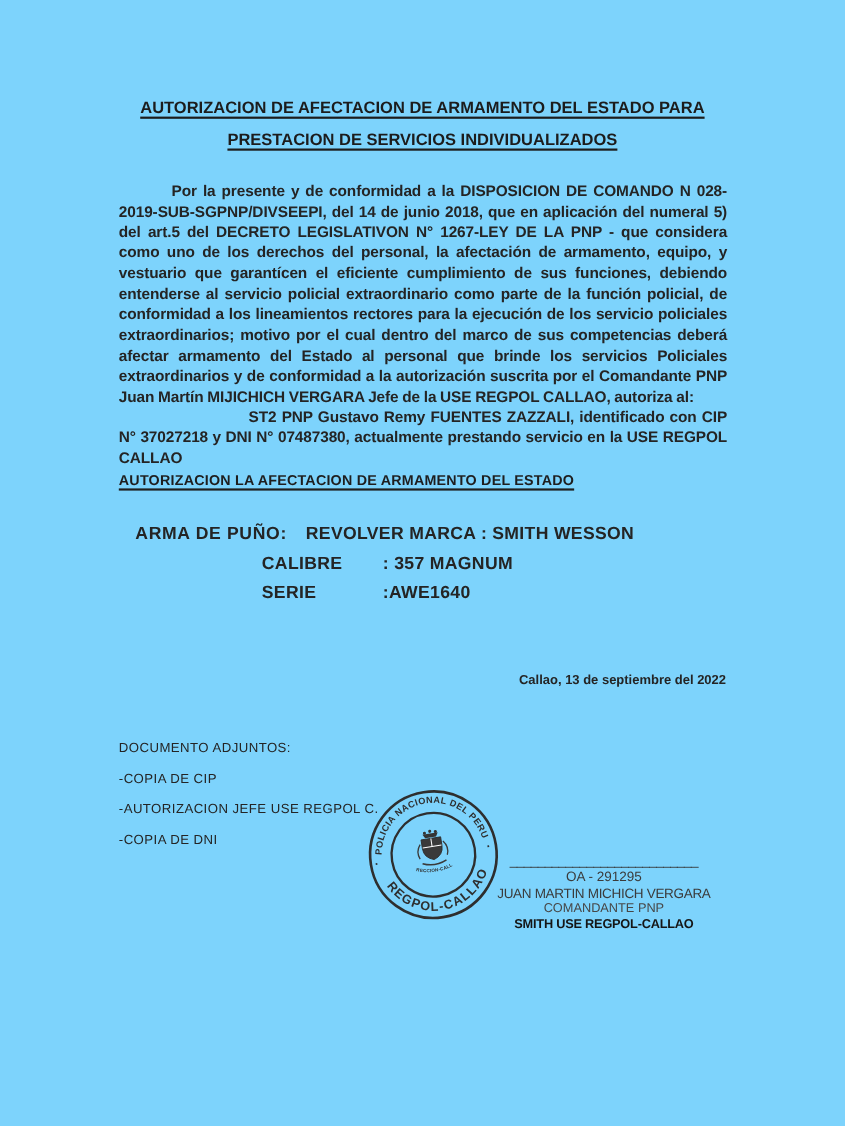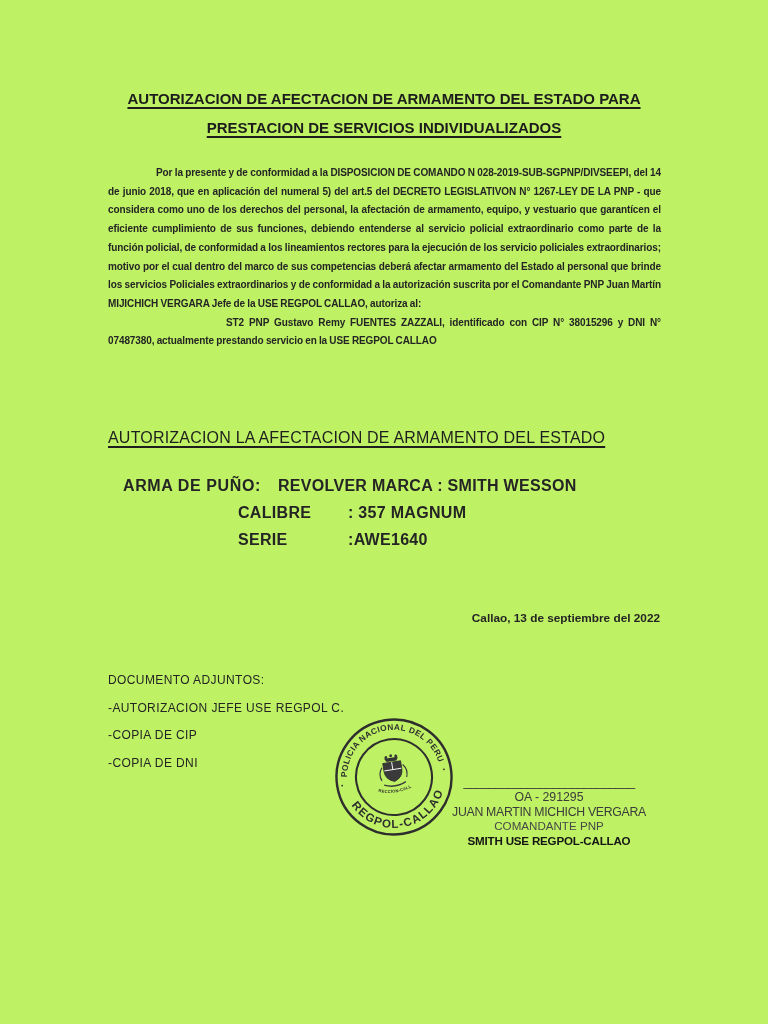--- a/index.html
+++ b/index.html
@@ -1,36 +1,36 @@
 <!DOCTYPE html>
 <html><head>
 <meta charset="utf-8">
 <style>
   html,body{margin:0;padding:0;background:#ffffff;}
   .page{
-    position:relative;width:768px;height:1024px;background:#bef264;overflow:hidden;
+    position:relative;width:768px;height:1024px;background:#7dd3fc;overflow:hidden;
     font-family:"Liberation Sans", sans-serif;color:#222;
   }
   
   .doc-title{
     position:absolute;top:84px;left:0;right:0;text-align:center;
     font-size:15px;font-weight:700;color:#1c1c1c;line-height:29px;letter-spacing:0px;
   }
   .u{text-decoration:underline;text-underline-offset:3px;text-decoration-thickness:1.5px;}
   
   .body-col{position:absolute;left:108px;top:164px;width:553px;}
   .para{
-    margin:0;font-size:10px;font-weight:700;color:#242424;line-height:18.7px;
+    margin:0;font-size:14px;font-weight:700;color:#242424;line-height:18.7px;
     text-align:justify;letter-spacing:-0.1px;word-spacing:-0.4px;
   }
   .para1{text-indent:48px;}
   .para2{text-indent:118px;}
   
   .section-heading{
-    position:absolute;left:108px;top:429px;font-size:16px;font-weight:400;color:#1e1e1e;letter-spacing:0.2px;
+    position:absolute;left:108px;top:429px;font-size:13px;font-weight:700;color:#1e1e1e;letter-spacing:0.2px;
   }
   
   .weapon{position:absolute;left:108px;top:478px;font-size:16px;font-weight:700;color:#242424;margin-left:15px;}
   .wrow{display:flex;line-height:16px;margin-bottom:11px;white-space:nowrap;}
   .wcolA{width:115px;flex:none;letter-spacing:0.6px;}
   .wcolB{width:110px;flex:none;letter-spacing:0.3px;}
   .wcolC{letter-spacing:0.3px;}
   .wfirst{letter-spacing:0.3px;padding-left:40px;}
   
   .dateline{
@@ -59,21 +59,21 @@
 
 <div class="page">
 
   <div class="doc-title">
     <span class="u">AUTORIZACION DE AFECTACION DE ARMAMENTO DEL ESTADO PARA</span><br>
     <span class="u">PRESTACION DE SERVICIOS INDIVIDUALIZADOS</span>
   </div>
 
   <div class="body-col">
     <p class="para para1">Por la presente y de conformidad a la DISPOSICION DE COMANDO N 028-2019-SUB-SGPNP/DIVSEEPI, del 14 de junio 2018, que en aplicación del numeral 5) del art.5 del DECRETO LEGISLATIVON N° 1267-LEY DE LA PNP - que considera como uno de los derechos del personal, la afectación de armamento, equipo, y vestuario que garantícen el eficiente cumplimiento de sus funciones, debiendo entenderse al servicio policial extraordinario como parte de la función policial, de conformidad a los lineamientos rectores para la ejecución de los servicio policiales extraordinarios; motivo por el cual dentro del marco de sus competencias deberá afectar armamento del Estado al personal que brinde los servicios Policiales extraordinarios y de conformidad a la autorización suscrita por el Comandante PNP Juan Martín MIJICHICH VERGARA Jefe de la USE REGPOL CALLAO, autoriza al:</p>
-    <p class="para para2">ST2 PNP Gustavo Remy FUENTES ZAZZALI, identificado con CIP N° 38015296 y DNI N° 07487380, actualmente prestando servicio en la USE REGPOL CALLAO</p>
+    <p class="para para2">ST2 PNP Gustavo Remy FUENTES ZAZZALI, identificado con CIP N° 37027218 y DNI N° 07487380, actualmente prestando servicio en la USE REGPOL CALLAO</p>
   </div>
 
   <div class="section-heading">
     <span class="u">AUTORIZACION LA AFECTACION DE ARMAMENTO DEL ESTADO</span>
   </div>
 
   <div class="weapon">
     <div class="wrow">
       <span class="wcolA">ARMA DE PUÑO:</span>
       <span class="wfirst">REVOLVER MARCA : SMITH WESSON</span>
@@ -87,22 +87,22 @@
       <span class="wcolA"></span>
       <span class="wcolB">SERIE</span>
       <span class="wcolC">:AWE1640</span>
     </div>
   </div>
 
   <div class="dateline">Callao, 13 de septiembre del 2022</div>
 
   <div class="attachments">
     <div class="arow">DOCUMENTO ADJUNTOS:</div>
+    <div class="arow">-COPIA DE CIP</div>
     <div class="arow">-AUTORIZACION JEFE USE REGPOL C.</div>
-    <div class="arow">-COPIA DE CIP</div>
     <div class="arow">-COPIA DE DNI</div>
   </div>
 
   <div class="stamp">
     <svg width="124" height="124" viewBox="0 0 124 124">
       <defs>
         <path id="arcTop" d="M 16.0 52.2 A 47 47 0 0 1 108.0 52.2"></path>
         <path id="arcBottom" d="M 15.8 83.6 A 51 51 0 0 0 108.2 83.6"></path>
         <path id="arcCenter" d="M 45 74.5 Q 62 80.5 79 74.5"></path>
       </defs>

